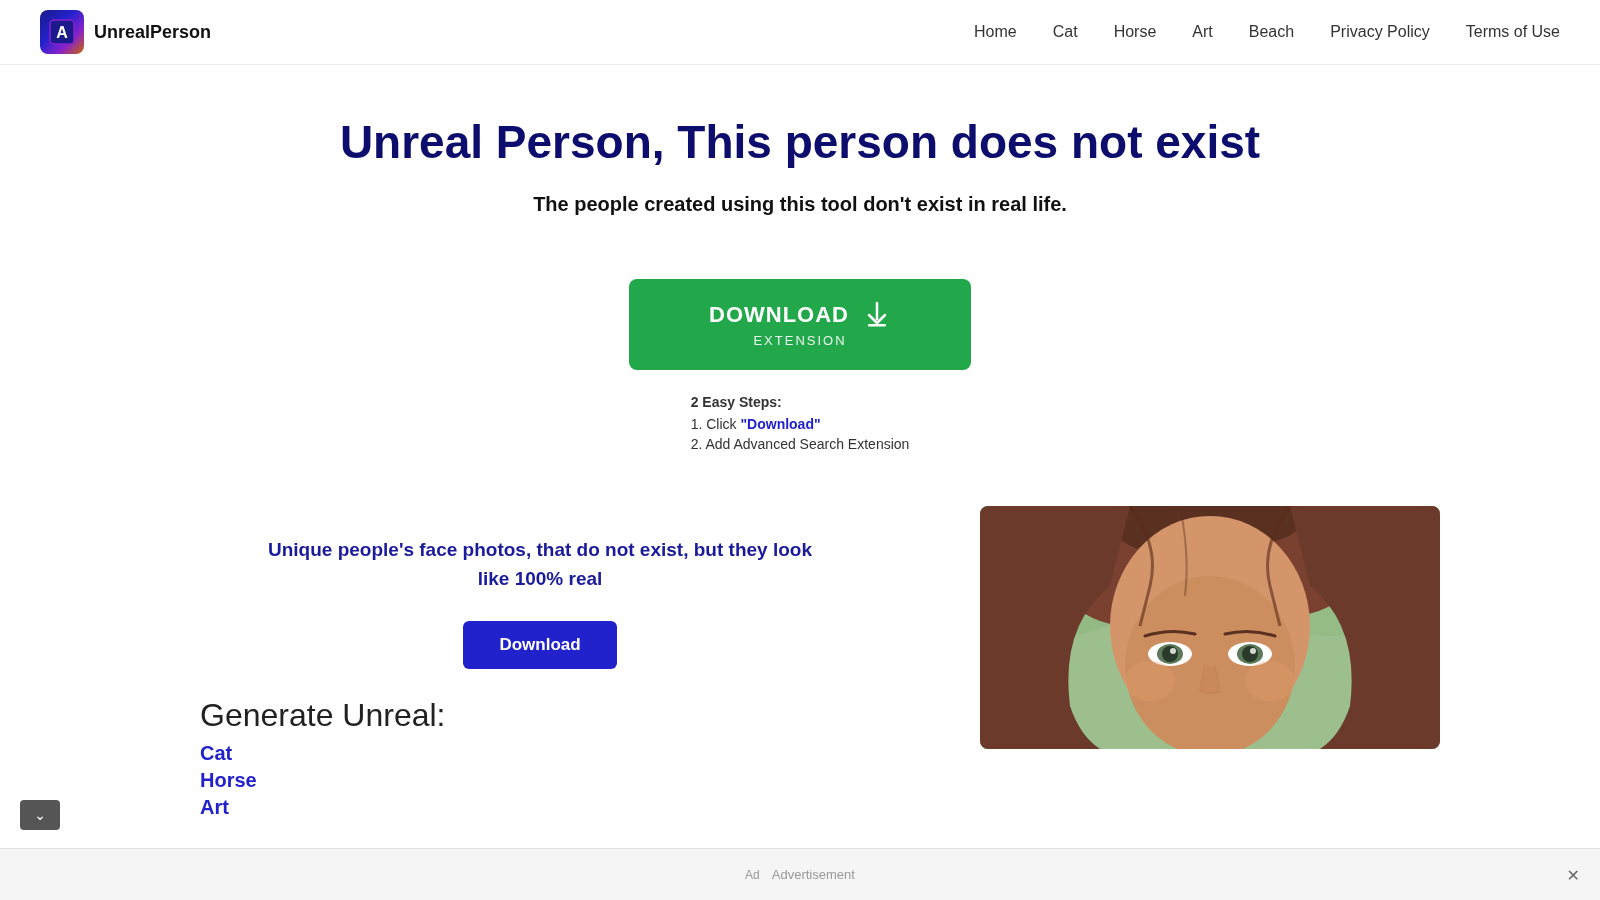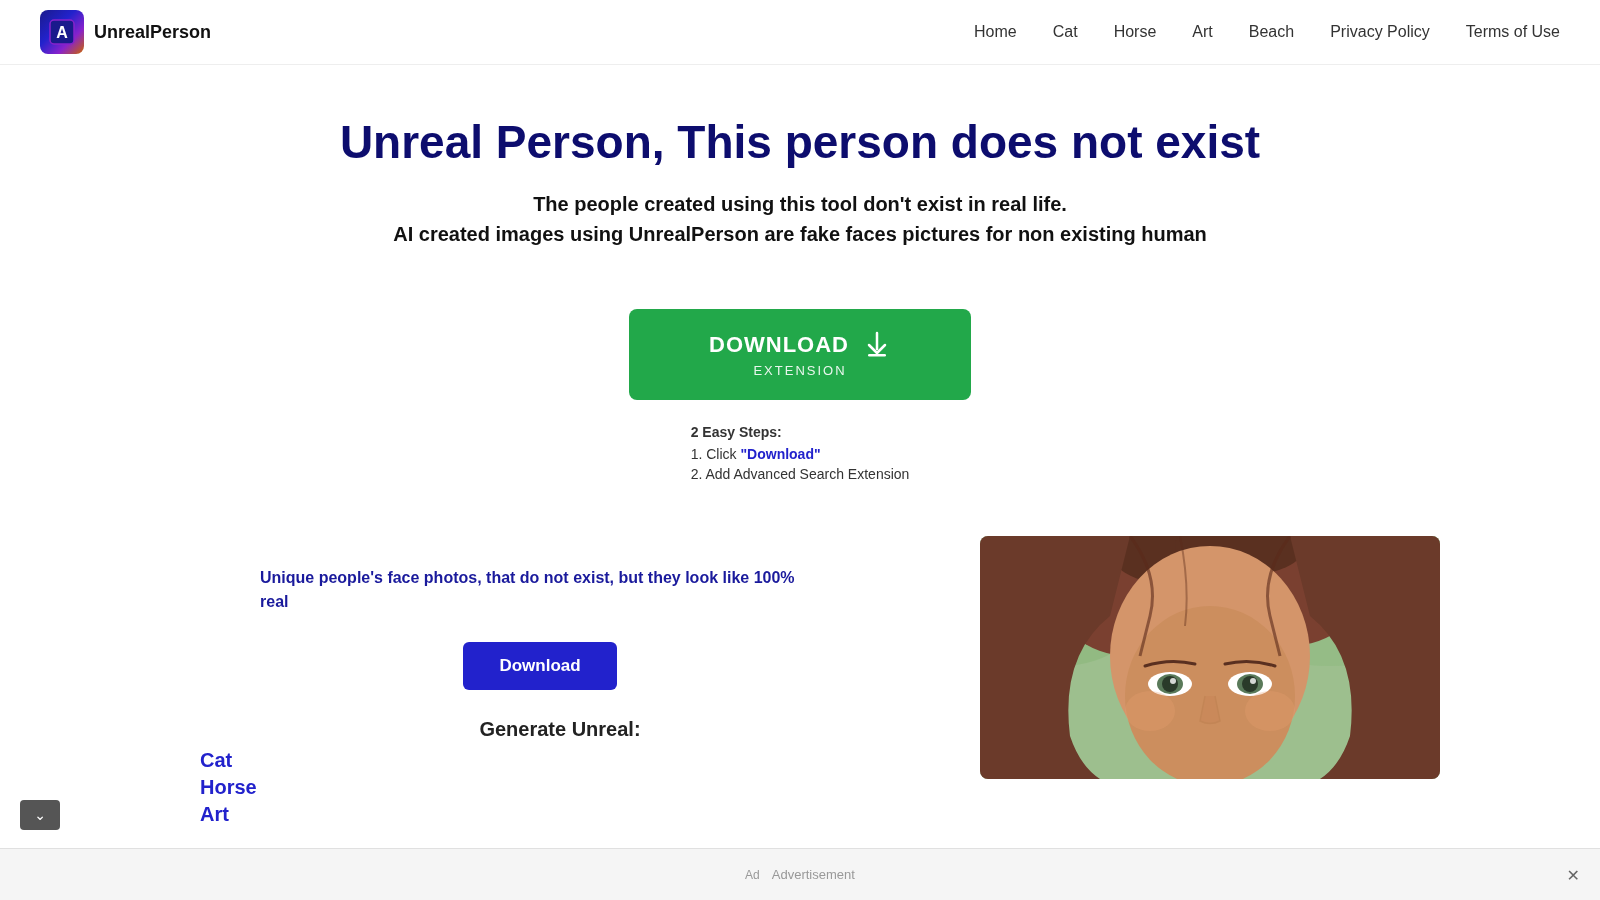--- a/index.html
+++ b/index.html
@@ -152,23 +152,24 @@
     
     .left-panel {
       flex: 1;
       display: flex;
       flex-direction: column;
       align-items: center;
       gap: 28px;
       padding-top: 30px;
     }
     .left-tagline {
-      font-size: 16px;
+      font-size: 19px;
       font-weight: 700;
       color: #1a1a9c;
+      text-align: center;
       line-height: 1.5;
       max-width: 560px;
     }
     .action-buttons {
       display: flex;
       gap: 14px;
     }
     .btn-generate {
       background: #1a1acc;
       color: #fff;
@@ -188,25 +189,24 @@
       font-size: 17px;
       font-weight: 600;
       cursor: pointer;
     }
     .generate-unreal {
       text-align: left;
       width: 100%;
       padding-left: 40px;
     }
     .generate-unreal-title {
-      font-size: 20px;
-      font-weight: 700;
+      font-size: 32px;
+      font-weight: 400;
       color: #222;
       margin-bottom: 8px;
-      text-align: center;
     }
     .generate-unreal-title span.label {
       color: #222;
     }
     .unreal-links {
       display: flex;
       flex-direction: column;
       gap: 4px;
       margin-top: 4px;
     }
@@ -296,21 +296,20 @@
     <a class="nav-link" href="#">Beach</a>
     <a class="nav-link" href="#">Privacy Policy</a>
     <a class="nav-link" href="#">Terms of Use</a>
   </div>
 </nav>
 
 <section class="hero">
   <h1 class="hero-title">Unreal Person, This person does not exist</h1>
   <div class="hero-subtitle">
     <div>The people created using this tool don't exist in real life.</div>
-    <div>AI created images using UnrealPerson are fake faces pictures for non existing human</div>
   </div>
 </section>
 
 <div class="download-ext-section">
   <button class="download-ext-btn">
     <div class="btn-top">
       <span>DOWNLOAD</span>
       <svg class="download-icon-svg" viewBox="0 0 28 28" fill="white">
         <path d="M14 2 L14 18 M6 14 L14 22 L22 14" stroke="white" stroke-width="2.5" fill="none" stroke-linecap="round" stroke-linejoin="round"></path>
         <rect x="5" y="23" width="18" height="2.5" rx="1.2" fill="white"></rect>

